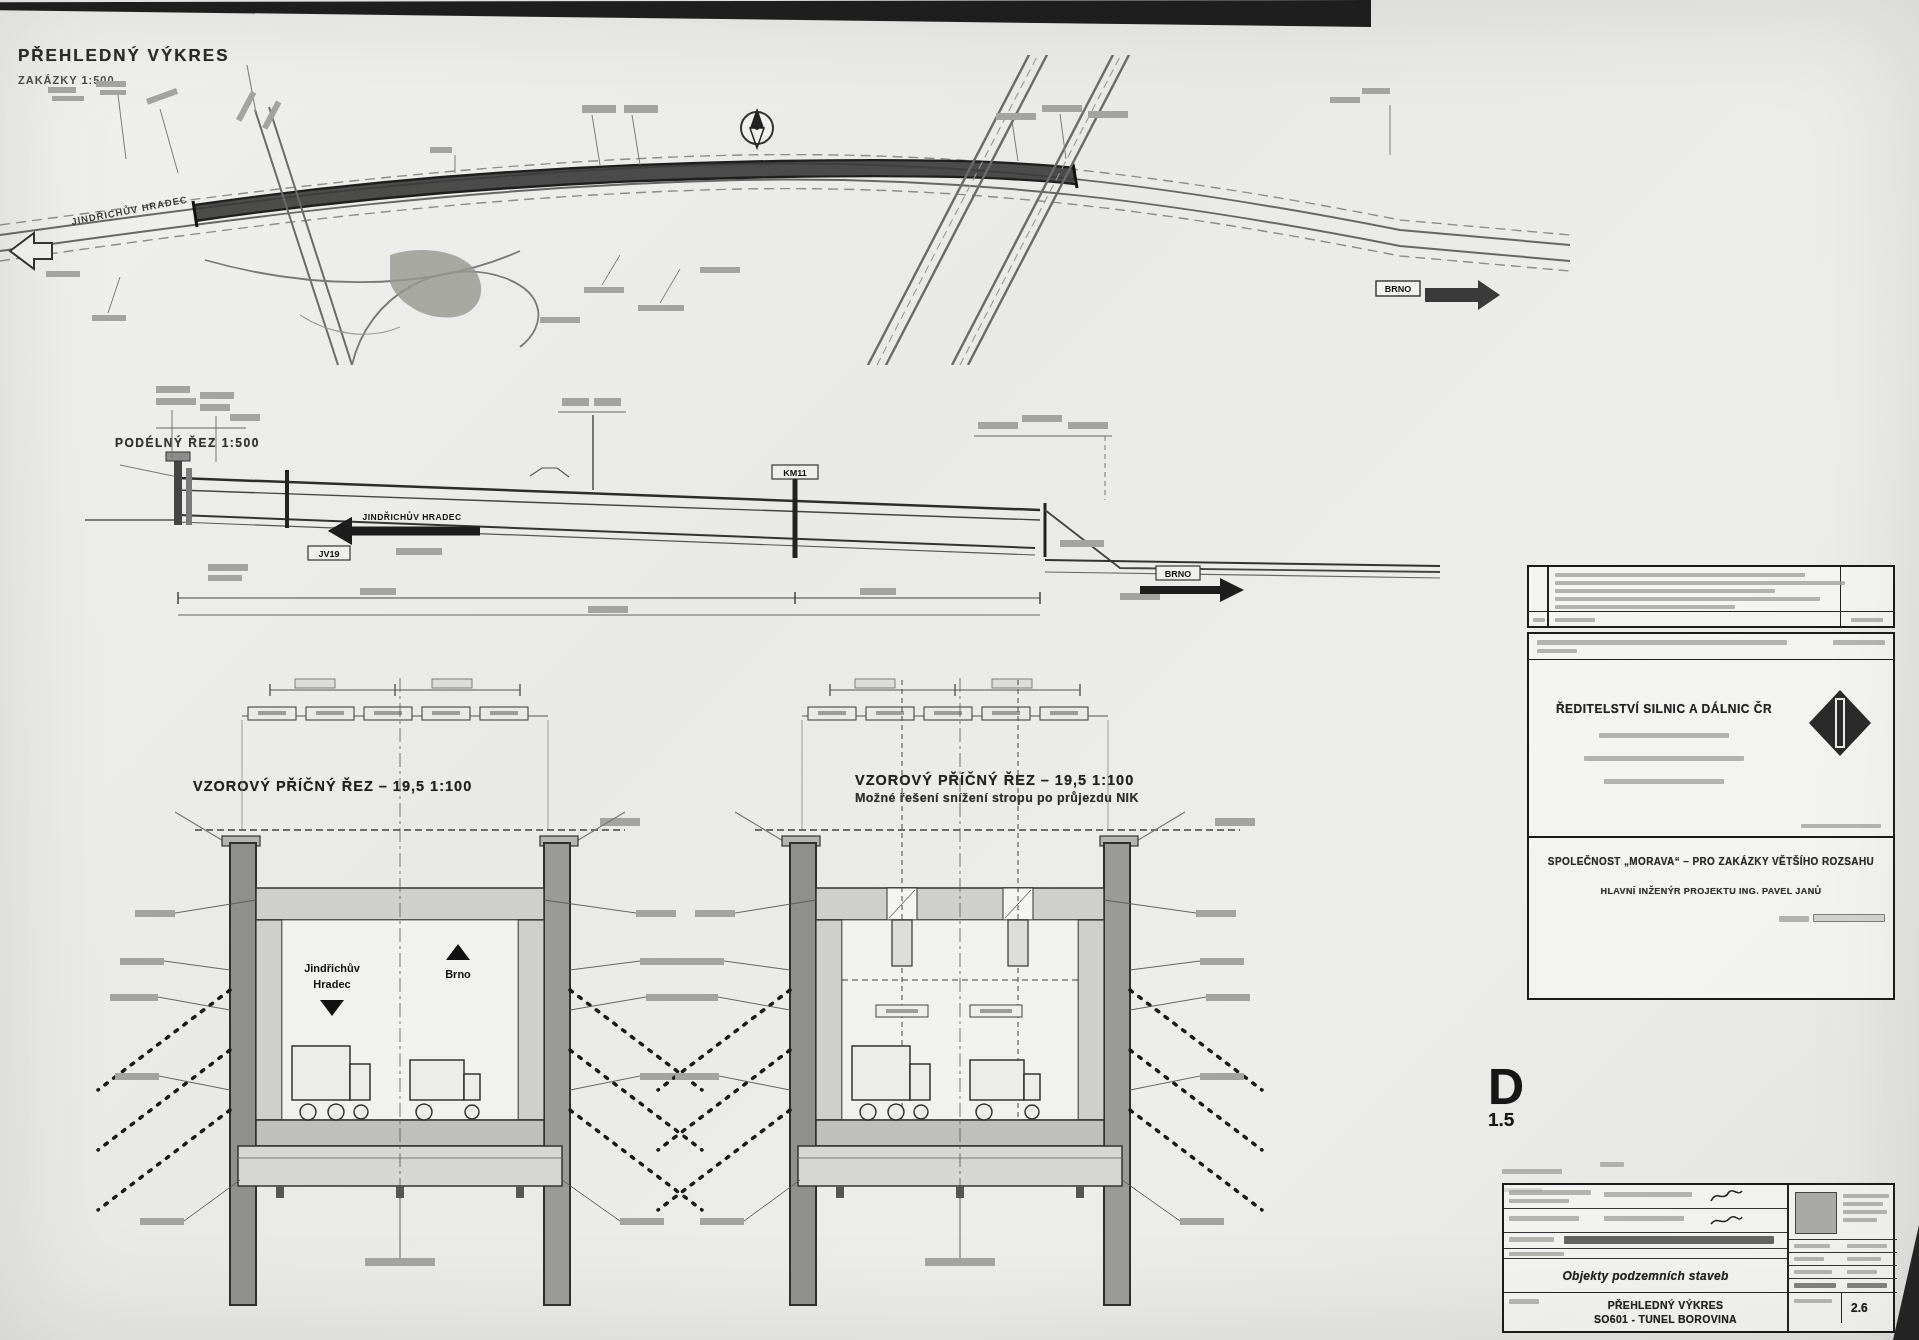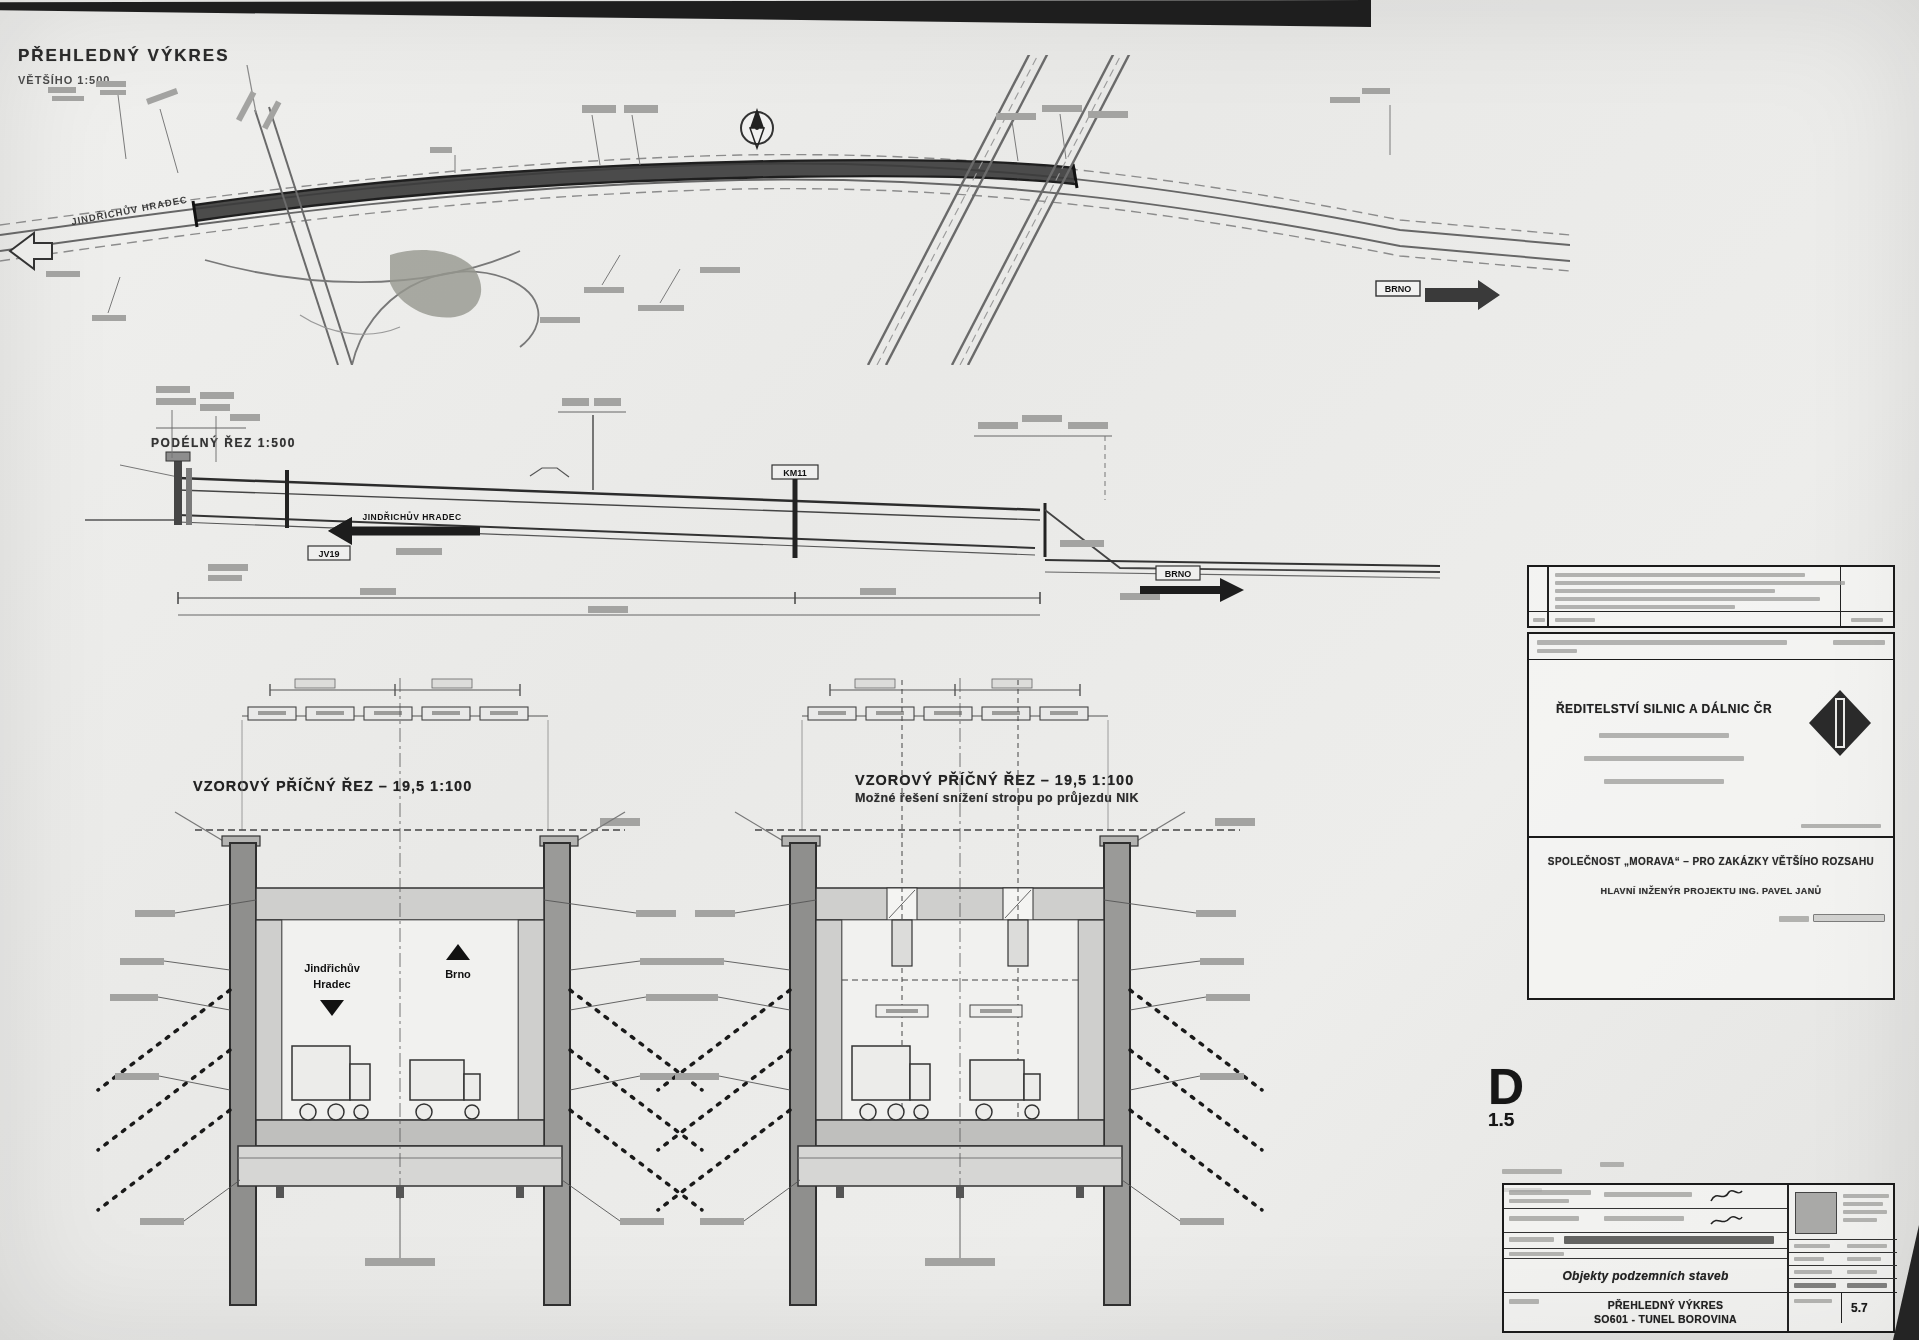--- a/index.html
+++ b/index.html
@@ -40,21 +40,21 @@
 </style>
 </head>
 <body>
 
 <div class="sheet">
 
   <div class="wedge-top"></div>
   <div class="wedge-br"></div>
 
   <div class="abs ink h-sub" style="left:18px;top:46px;">PŘEHLEDNÝ VÝKRES</div>
-  <div class="abs h-scale" style="left:18px;top:74px;">VĚTŠÍHO 1:500</div>
+  <div class="abs h-scale" style="left:18px;top:74px;">ZAKÁZKY 1:500</div>
 
   <svg class="abs" style="left:0;top:55px;" width="1570" height="310" viewBox="0 0 1570 310">
 
     <path d="M 0,170 C 250,136 480,106 740,100 C 980,96 1180,122 1400,165 L 1570,180" fill="none" stroke="#8c8c8c" stroke-width="1.4" stroke-dasharray="10 6"></path>
     <path d="M 0,206 C 250,170 480,140 740,134 C 980,130 1180,158 1400,201 L 1570,216" fill="none" stroke="#8c8c8c" stroke-width="1.4" stroke-dasharray="10 6"></path>
 
     <path d="M 0,180 C 250,145 480,115 740,109 C 980,105 1180,132 1400,175 L 1570,190" fill="none" stroke="#666" stroke-width="2"></path>
     <path d="M 0,196 C 250,161 480,131 740,125 C 980,121 1180,148 1400,191 L 1570,206" fill="none" stroke="#666" stroke-width="2"></path>
 
     <path d="M 195,158 C 400,128 600,117 780,114 C 950,111 1030,116 1075,121" fill="none" stroke="#3a3a3a" stroke-width="15" opacity=".9"></path>
@@ -134,21 +134,21 @@
       <line x1="455" y1="100" x2="455" y2="118"></line>
       <line x1="1012" y1="66" x2="1018" y2="106"></line>
         <line x1="1060" y1="59" x2="1066" y2="104"></line>
       <line x1="1390" y1="50" x2="1390" y2="100"></line>
       <line x1="602" y1="230" x2="620" y2="200"></line>
         <line x1="660" y1="248" x2="680" y2="214"></line>
       <line x1="108" y1="258" x2="120" y2="222"></line>
     </g>
   </svg>
 
-  <div class="abs sec-label ink" style="left:115px;top:436px;margin-left:36px;">PODÉLNÝ ŘEZ 1:500</div>
+  <div class="abs sec-label ink" style="left:115px;top:436px;">PODÉLNÝ ŘEZ 1:500</div>
 
   <svg class="abs" style="left:60px;top:370px;" width="1400" height="260" viewBox="0 0 1400 260">
 
     <line x1="118" y1="108" x2="980" y2="140" stroke="#2c2c2c" stroke-width="2.5"></line>
     <line x1="118" y1="120" x2="980" y2="150" stroke="#444" stroke-width="1.4"></line>
     <line x1="118" y1="145" x2="975" y2="178" stroke="#333" stroke-width="2"></line>
     <line x1="118" y1="152" x2="975" y2="185" stroke="#555" stroke-width="1.2"></line>
     <line x1="25" y1="150" x2="118" y2="150" stroke="#555" stroke-width="1.4"></line>
     <line x1="60" y1="95" x2="118" y2="107" stroke="#777" stroke-width="1"></line>
     <polyline points="470,106 482,98 497,98 509,107" fill="none" stroke="#555" stroke-width="1.2"></polyline>
@@ -570,18 +570,18 @@
         <span class="sm" style="position:absolute;left:5px;top:4px;width:38px;height:4px;"></span>
         <span class="sm" style="position:absolute;left:58px;top:4px;width:30px;height:4px;"></span>
       </div>
       <div class="tb-row" style="height:14px;border-bottom:1.5px solid #222;">
         <span class="sm" style="position:absolute;left:5px;top:4px;width:42px;height:5px;background:#5a5a58;"></span>
         <span class="sm" style="position:absolute;left:58px;top:4px;width:40px;height:5px;background:#5a5a58;"></span>
       </div>
       <div class="tb-row" style="height:30px;">
         <div class="vline" style="left:52px;width:1px;top:0;bottom:0;"></div>
         <span class="sm" style="position:absolute;left:5px;top:6px;width:38px;height:4px;"></span>
-        <div class="bb-sheet ink" style="position:absolute;left:62px;top:8px;">5.7</div>
+        <div class="bb-sheet ink" style="position:absolute;left:62px;top:8px;">2.6</div>
       </div>
     </div>
   </div>
 
 </div>
 
 </body></html>

